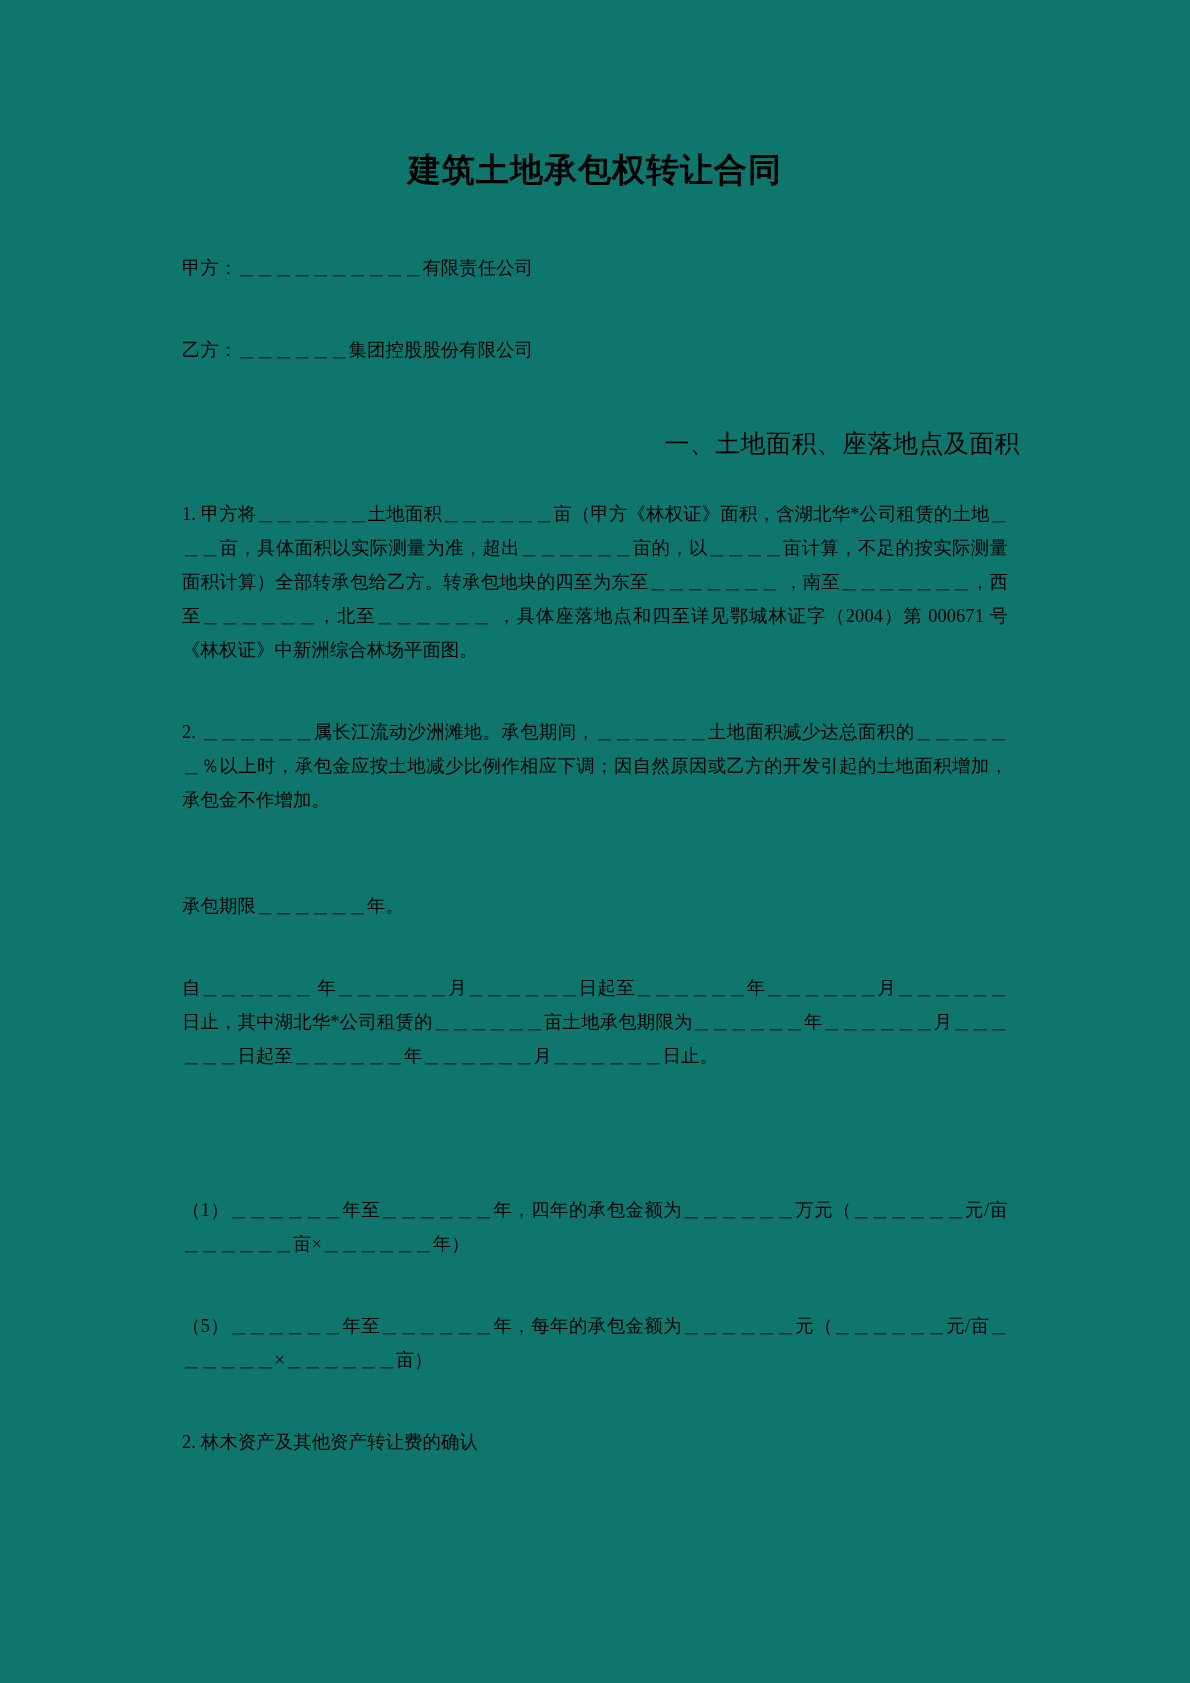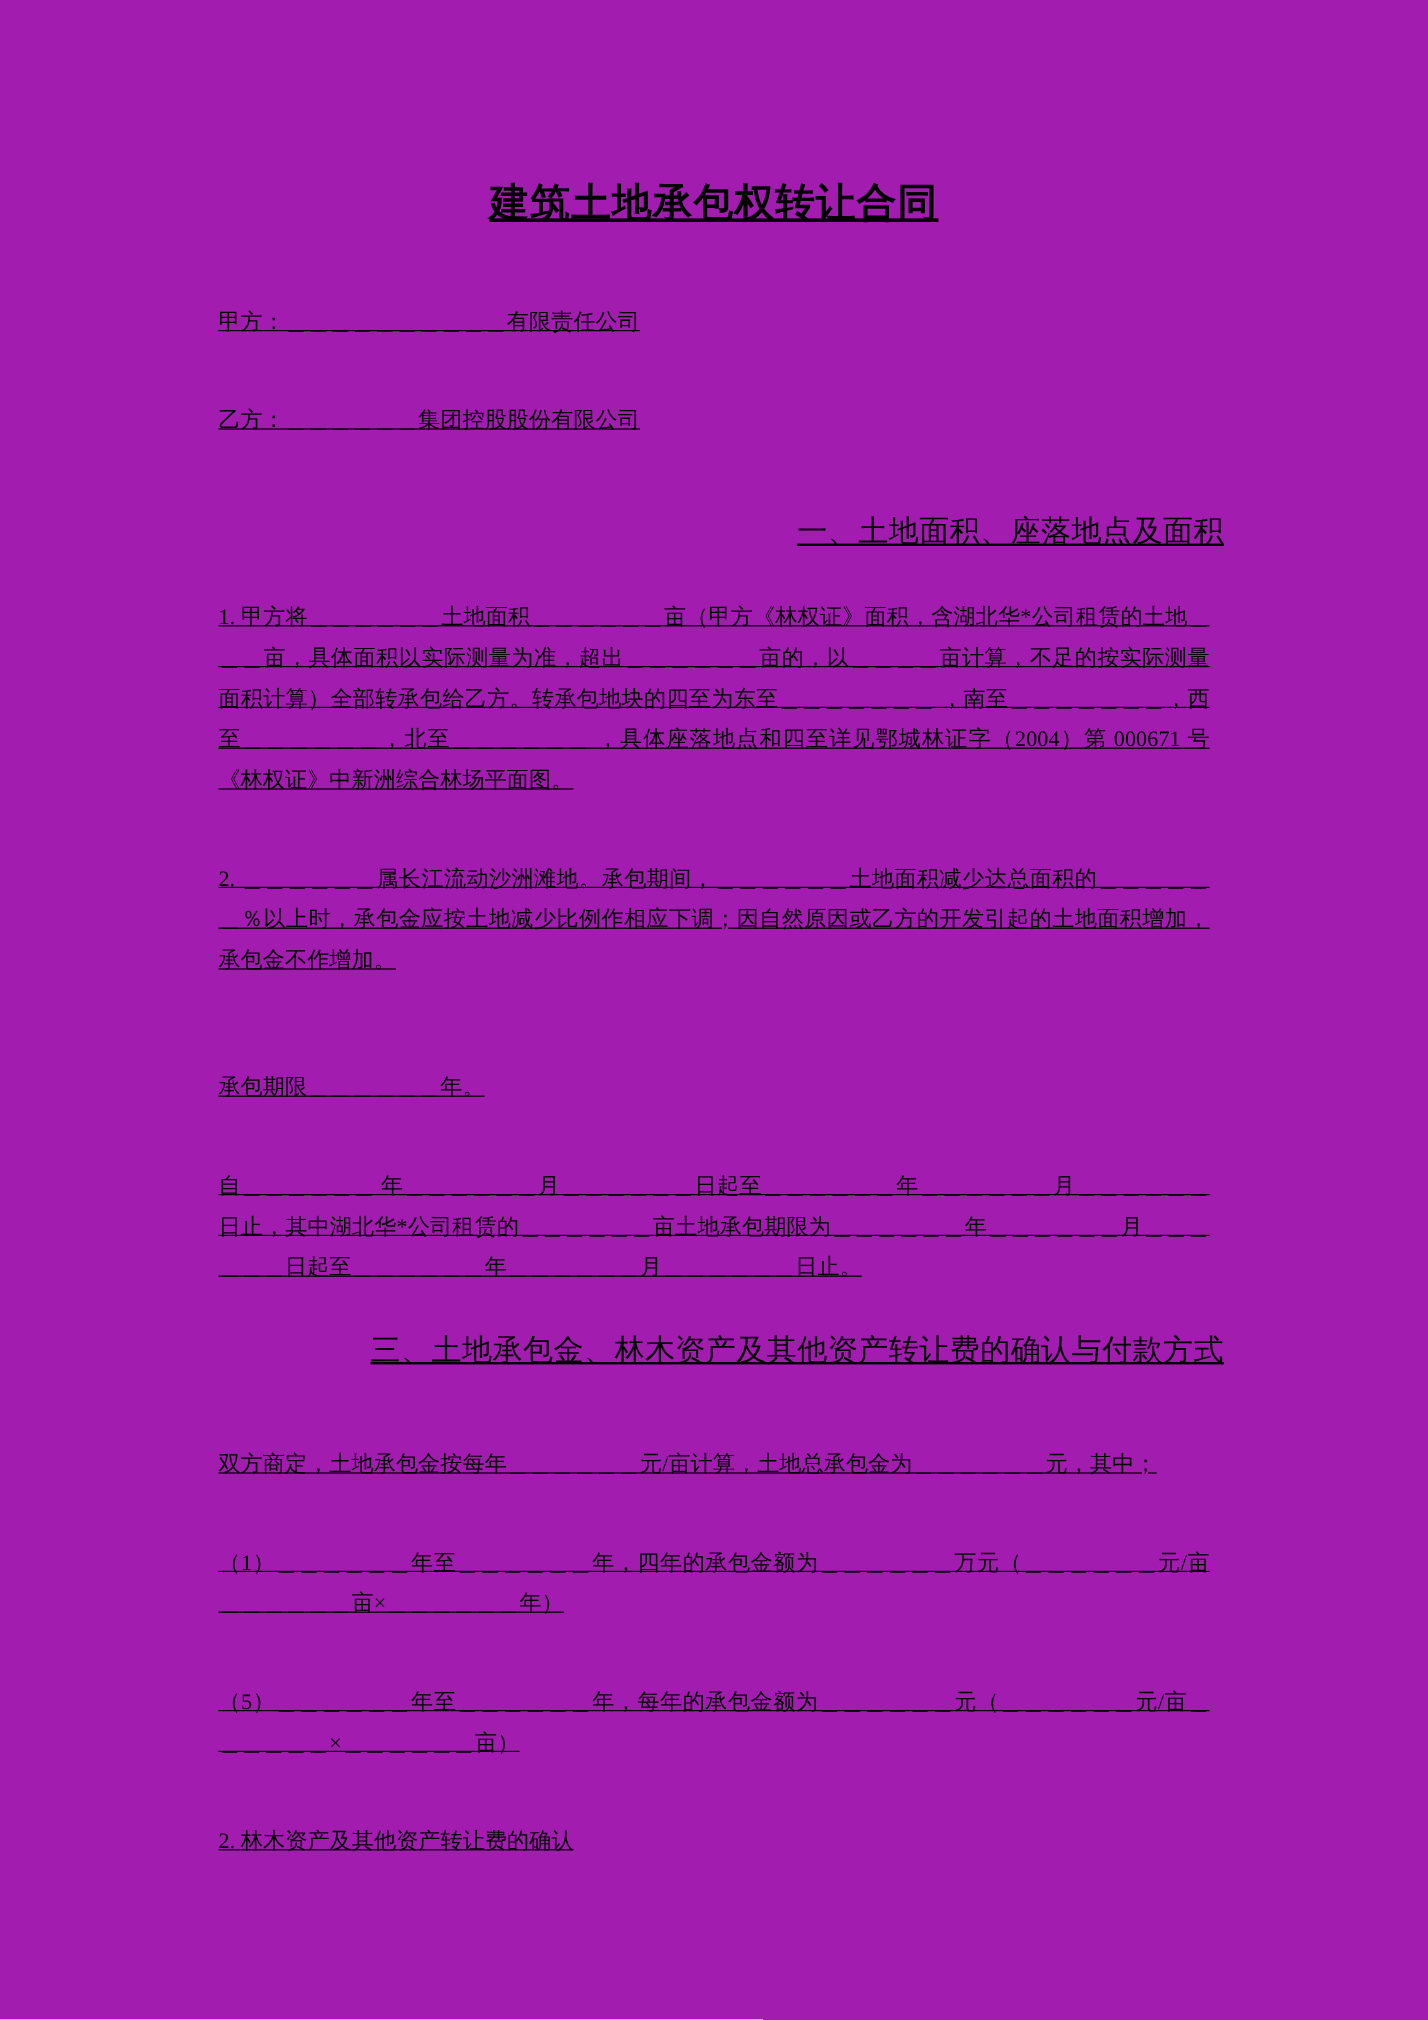--- a/index.html
+++ b/index.html
@@ -13,22 +13,21 @@
     font-family: "Liberation Serif", "DejaVu Serif", serif;
     color: #000000;
     overflow: hidden;
   }
   .page {
     position: relative;
     width: 1190px;
     height: 1683px;
     box-sizing: border-box;
     padding: 0 170px 0 170px;
-    background: #a21caf;
-    text-decoration: underline;
+    background: #0f766e;
   }
   .doc-title {
     text-align: center;
     font-size: 33px;
     font-weight: bold;
     letter-spacing: 1px;
     margin: 0;
     padding-top: 148px;
     line-height: 1.35;
     font-family: "Liberation Serif", "DejaVu Serif", serif;
@@ -89,28 +88,26 @@
   <div class="gap-p"></div>
 
   <p class="para">承包期限＿＿＿＿＿＿年。</p>
 
   <div class="gap-p"></div>
 
   <p class="para">自＿＿＿＿＿＿ 年＿＿＿＿＿＿月＿＿＿＿＿＿日起至＿＿＿＿＿＿年＿＿＿＿＿＿月＿＿＿＿＿＿日止，其中湖北华*公司租赁的＿＿＿＿＿＿亩土地承包期限为＿＿＿＿＿＿年＿＿＿＿＿＿月＿＿＿＿＿＿日起至＿＿＿＿＿＿年＿＿＿＿＿＿月＿＿＿＿＿＿日止。</p>
 
   <div class="gap-p"></div>
 
-  <p class="heading">三、土地承包金、林木资产及其他资产转让费的确认与付款方式</p>
 
   <div class="gap-p"></div>
 
 
   <div class="gap-p"></div>
 
-  <p class="para">双方商定，土地承包金按每年＿＿＿＿＿＿元/亩计算，土地总承包金为＿＿＿＿＿＿元，其中；</p>
 
   <div class="gap-p"></div>
 
   <p class="para">（1）＿＿＿＿＿＿年至＿＿＿＿＿＿年，四年的承包金额为＿＿＿＿＿＿万元（＿＿＿＿＿＿元/亩 ＿＿＿＿＿＿亩×＿＿＿＿＿＿年）</p>
 
   <div class="gap-p"></div>
 
   <p class="para">（5）＿＿＿＿＿＿年至＿＿＿＿＿＿年，每年的承包金额为＿＿＿＿＿＿元（＿＿＿＿＿＿元/亩＿＿＿＿＿＿×＿＿＿＿＿＿亩）</p>
 
   <div class="gap-p"></div>

